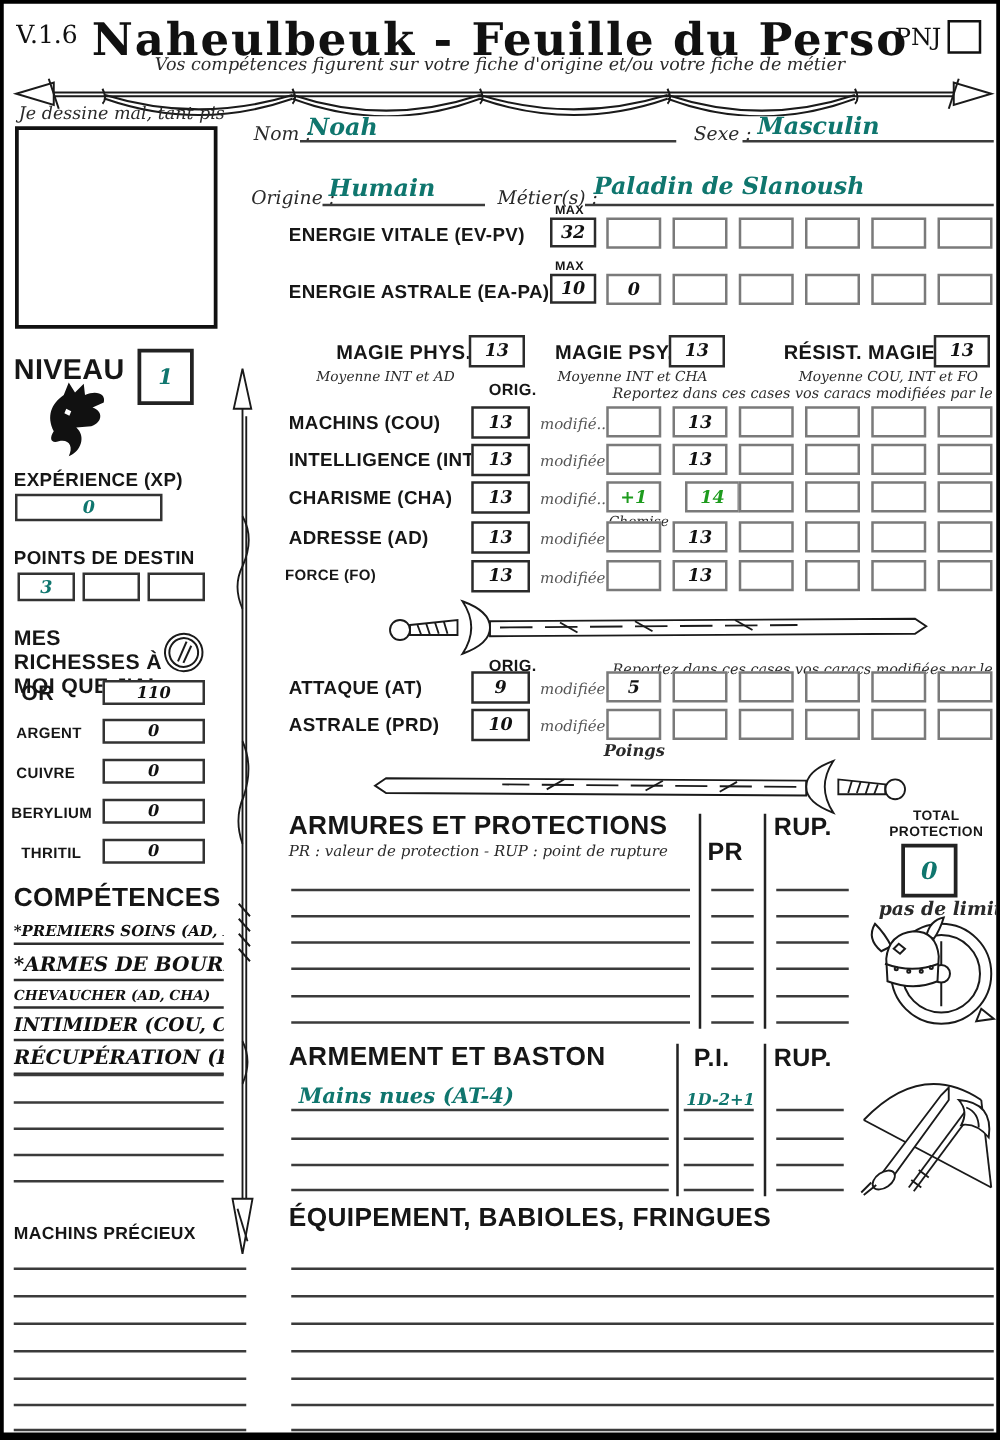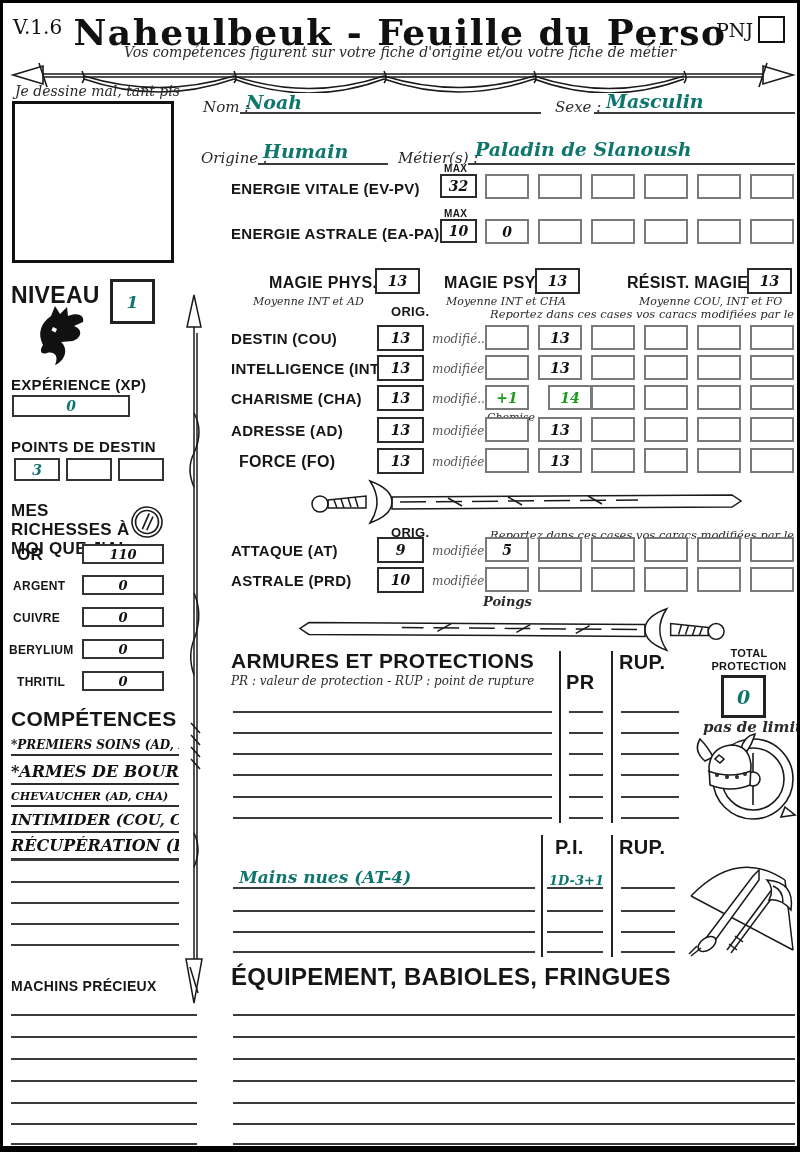--- a/index.html
+++ b/index.html
@@ -216,21 +216,21 @@
     <div class="origbox" style="left:744px;top:0;width:45px;">
         <span>13</span>
       </div>
     <span class="abs callig" style="left:636px;top:27px;font-size:11px;">Moyenne COU, INT et FO</span>
   </div>
 
   <div class="abs blabel" style="left:388px;top:301px;font-size:13px;">ORIG.</div>
   <div class="abs callig" style="left:487px;top:304px;font-size:11.5px;">Reportez dans ces cases vos caracs modifiées par le matériel</div>
 
   <div class="abs" style="left:0;top:322px;width:800px;height:30px;">
-    <span class="abs blabel" style="left:228px;top:5px;font-size:15px;">DESTIN (COU)</span>
+    <span class="abs blabel" style="left:228px;top:5px;font-size:15px;">MACHINS (COU)</span>
     <div class="origbox" style="left:374px;top:0;">
         <span>13</span>
       </div>
     <span class="abs callig" style="left:429px;top:7px;font-size:12px;color:#555;">modifié...</span>
     <div class="cellbox" style="left:482px;top:0;">
         <span></span>
       </div>
     <div class="cellbox" style="left:535px;top:0;">
         <span>13</span>
       </div>
@@ -285,21 +285,21 @@
       </div>
     <div class="cellbox" style="left:535px;top:0;">
         <span>13</span>
       </div>
     <div class="cellbox" style="left:588px;top:0;"></div>
     <div class="cellbox" style="left:641px;top:0;"></div>
     <div class="cellbox" style="left:694px;top:0;"></div>
     <div class="cellbox" style="left:747px;top:0;"></div>
   </div>
   <div class="abs" style="left:0;top:445px;width:800px;height:30px;">
-    <span class="abs blabel" style="left:236px;top:5px;font-size:16px;">FORCE (FO)</span>
+    <span class="abs blabel" style="left:225px;top:5px;font-size:12px;">FORCE (FO)</span>
     <div class="origbox" style="left:374px;top:0;">
         <span>13</span>
       </div>
     <span class="abs callig" style="left:429px;top:7px;font-size:12px;color:#555;">modifiée...</span>
     <div class="cellbox" style="left:482px;top:0;">
         <span></span>
       </div>
     <div class="cellbox" style="left:535px;top:0;">
         <span>13</span>
       </div>
@@ -410,27 +410,28 @@
       <path d="M20,36 Q22,16 42,14 Q60,14 62,34 L61,54 Q42,62 21,54 Z"></path>
       <path d="M19,40 Q41,48 62,40" fill="none"></path>
       <circle cx="28" cy="44" r="1.2"></circle>
         <circle cx="38" cy="46" r="1.2"></circle>
         <circle cx="48" cy="46" r="1.2"></circle>
         <circle cx="56" cy="43" r="1.2"></circle>
       <path d="M30,24 l5,4 -4,4 -5,-4 Z"></path>
     </g>
   </svg>
 
+  <div class="abs blabel" style="left:228px;top:831px;font-size:21px;">ARMEMENT ET BASTON</div>
   <div class="vline" style="left:538px;top:832px;height:122px;"></div>
   <div class="vline" style="left:608px;top:832px;height:122px;"></div>
   <div class="abs blabel" style="left:552px;top:833px;font-size:20px;">P.I.</div>
   <div class="abs blabel" style="left:616px;top:833px;font-size:20px;">RUP.</div>
 
   <div class="abs hand" style="left:236px;top:864px;font-size:17px;">Mains nues (AT-4)</div>
-  <div class="abs hand" style="left:546px;top:870px;font-size:13px;">1D-3+1</div>
+  <div class="abs hand" style="left:546px;top:870px;font-size:13px;">1D-2+1</div>
   <div class="bline" style="left:230px;top:884px;width:302px;"></div>
     <div class="bline" style="left:544px;top:884px;width:56px;"></div>
     <div class="bline" style="left:618px;top:884px;width:54px;"></div>
   <div class="bline" style="left:230px;top:907px;width:302px;"></div>
     <div class="bline" style="left:544px;top:907px;width:56px;"></div>
     <div class="bline" style="left:618px;top:907px;width:54px;"></div>
   <div class="bline" style="left:230px;top:928px;width:302px;"></div>
     <div class="bline" style="left:544px;top:928px;width:56px;"></div>
     <div class="bline" style="left:618px;top:928px;width:54px;"></div>
   <div class="bline" style="left:230px;top:948px;width:302px;"></div>
@@ -446,21 +447,21 @@
       <ellipse cx="28" cy="88" rx="10" ry="6" transform="rotate(-35 28 88)"></ellipse>
       <path d="M22,92 L12,100 M18,90 l-8,8" fill="none"></path>
       <line x1="48" y1="94" x2="94" y2="32"></line>
       <line x1="52" y1="97" x2="98" y2="35"></line>
       <path d="M88,24 Q116,26 112,54 Q102,42 90,44 Q96,33 88,24 Z"></path>
       <path d="M94,30 q10,4 10,16" fill="none"></path>
       <path d="M50,88 l8,6 M56,80 l8,6" fill="none"></path>
     </g>
   </svg>
 
-  <div class="abs blabel" style="left:228px;top:960px;font-size:24px;">ÉQUIPEMENT, BABIOLES, FRINGUES</div>
+  <div class="abs blabel" style="left:228px;top:960px;font-size:21px;">ÉQUIPEMENT, BABIOLES, FRINGUES</div>
   <div class="bline" style="left:230px;top:1011px;width:562px;"></div>
   <div class="bline" style="left:230px;top:1033px;width:562px;"></div>
   <div class="bline" style="left:230px;top:1055px;width:562px;"></div>
   <div class="bline" style="left:230px;top:1077px;width:562px;"></div>
   <div class="bline" style="left:230px;top:1099px;width:562px;"></div>
   <div class="bline" style="left:230px;top:1120px;width:562px;"></div>
   <div class="bline" style="left:230px;top:1140px;width:562px;"></div>
 
 </div>
 

